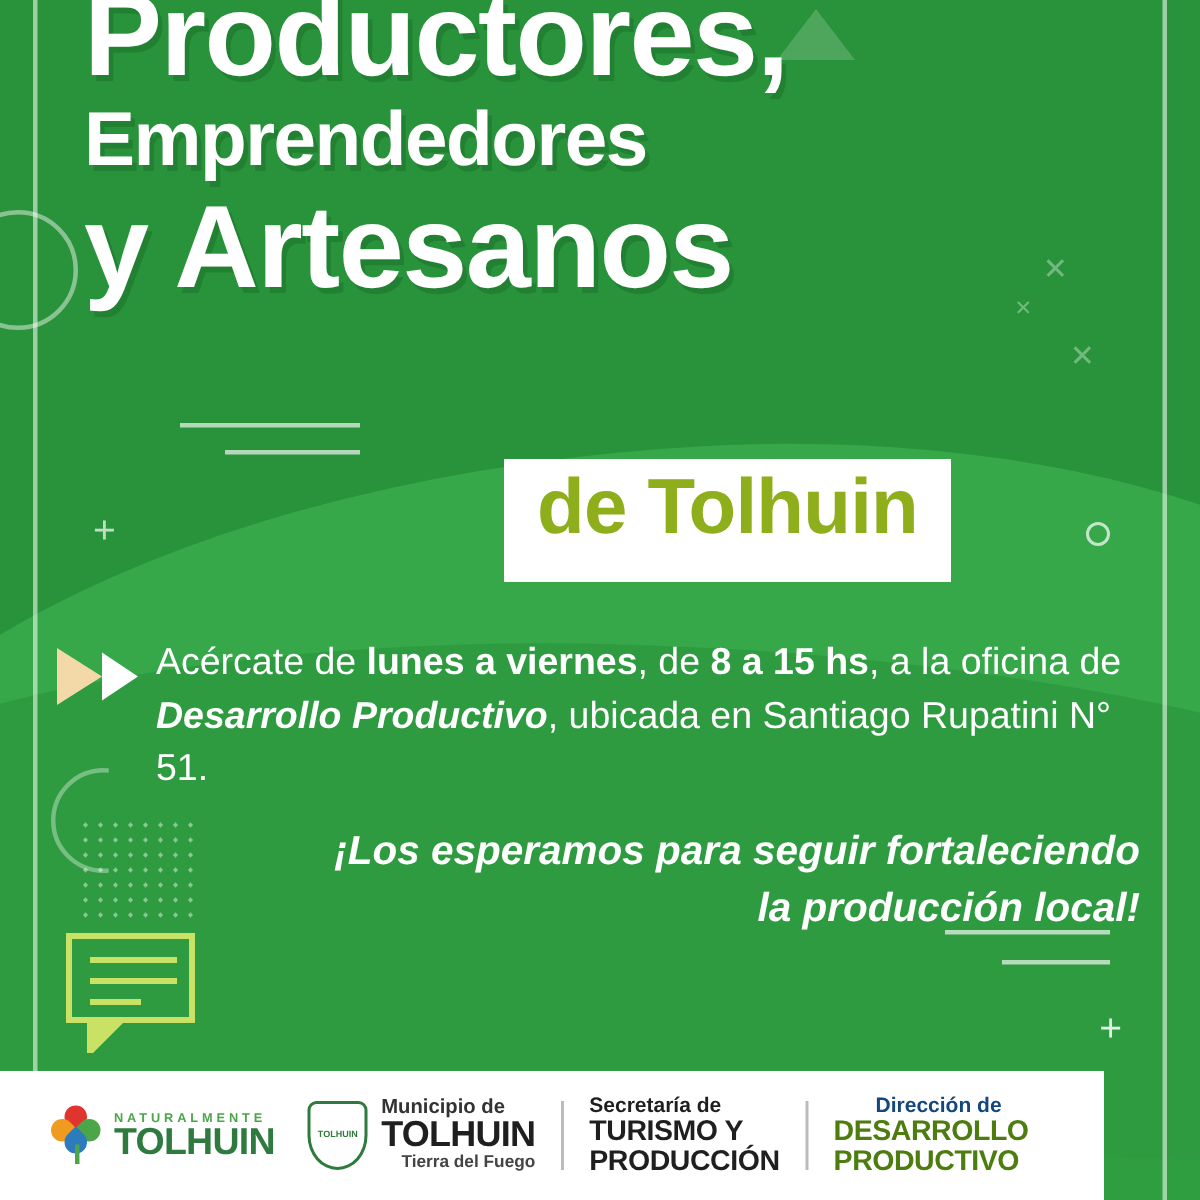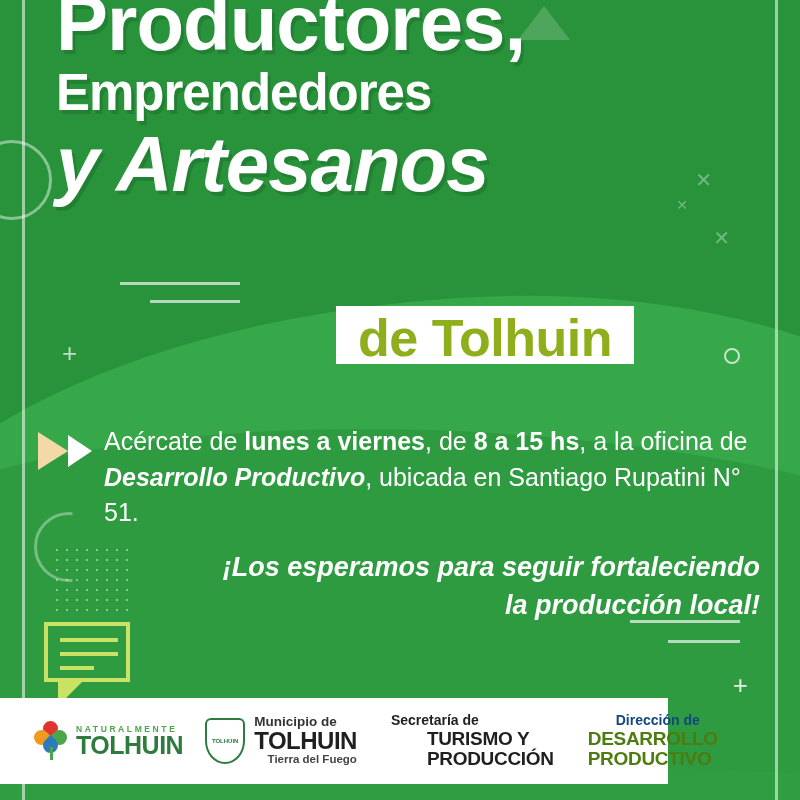--- a/index.html
+++ b/index.html
@@ -94,26 +94,26 @@
   
   .headline {
     position: absolute; left: 56px; top: -14px; width: 700px;
     color: #ffffff;
     font-weight: 800;
     letter-spacing: -1px;
     text-shadow: 3px 4px 0 rgba(0,0,0,0.13);
   }
   .hl-1 { font-size: 78px; line-height: 0.96; }
   .hl-2 { font-size: 51px; line-height: 1.02; margin-top: 6px; }
-  .hl-3 { font-size: 78px; line-height: 1.02; margin-top: 6px; font-style: italic; }
+  .hl-3 { font-size: 78px; line-height: 1.02; margin-top: 6px; }
 
   .subtitle-box {
     position: absolute; left: 336px; top: 306px;
     background: #ffffff;
-    padding: 6px 22px 0 22px;
+    padding: 6px 22px 24px 22px;
   }
   .subtitle-box .txt {
     color: #8fae1b;
     font-size: 52px;
     font-weight: 800;
     line-height: 1;
     letter-spacing: -0.5px;
   }
 
   
@@ -165,22 +165,22 @@
   .bubble-tail {
     position: absolute; left: 58px; top: 680px;
     width: 0; height: 0;
     border-left: 4px solid #c9e265;
     border-top: 22px solid #c9e265;
     border-right: 22px solid transparent;
   }
 
   
   .footer {
-    position: absolute; left: 0; bottom: 16px;
-    width: 668px; height: 86px;
+    position: absolute; left: 0; bottom: 0;
+    width: 736px; height: 86px;
     background: #ffffff;
     display: flex; align-items: center;
   }
   .foot-item { display: flex; align-items: center; }
   .logo-tolhuin { margin-left: 34px; display: flex; align-items: center; }
   .flower {
     position: relative; width: 34px; height: 40px; margin-right: 8px;
   }
   .petal { position: absolute; width: 15px; height: 15px; border-radius: 50% 50% 50% 0; }
   .pt1 { background:#e0342f; left: 9px; top: 0; transform: rotate(-45deg); }
@@ -202,21 +202,21 @@
     border: 2px solid #2f7a3e;
     border-radius: 6px 6px 50% 50%;
     display: flex; align-items: center; justify-content: center;
     font-size: 6px; color: #2f7a3e; font-weight: 700; text-align: center;
     line-height: 1.1;
   }
   .muni-txt .l1 { font-size: 13.5px; color: #333; font-weight: 600; line-height: 1.05;}
   .muni-txt .l2 { font-size: 24px; color: #1f1f1f; font-weight: 800; line-height: 1; letter-spacing: -0.5px;}
   .muni-txt .l3 { font-size: 11.5px; color: #444; font-weight: 600; line-height: 1.2; text-align: right;}
   .sec-txt .l1 { font-size: 14px; color: #1f1f1f; font-weight: 600; line-height: 1.15;}
-  .sec-txt .l2 { font-size: 19px; color: #1f1f1f; font-weight: 800; line-height: 1.08; letter-spacing: -0.3px; margin-left: 36px;}
+  .sec-txt .l2 { font-size: 19px; color: #1f1f1f; font-weight: 800; line-height: 1.08; letter-spacing: -0.3px;}
   .dir-txt .l1 { font-size: 14px; color: #13477e; font-weight: 600; line-height: 1.15; padding-left: 28px;}
   .dir-txt .l2 { font-size: 19px; color: #4d7c0f; font-weight: 800; line-height: 1.08; letter-spacing: -0.3px;}
 </style>
 </head>
 <body>
 
 <div class="poster">
 
   <div class="bg-wave-dark"></div>
   <div class="bg-wave-light"></div>

